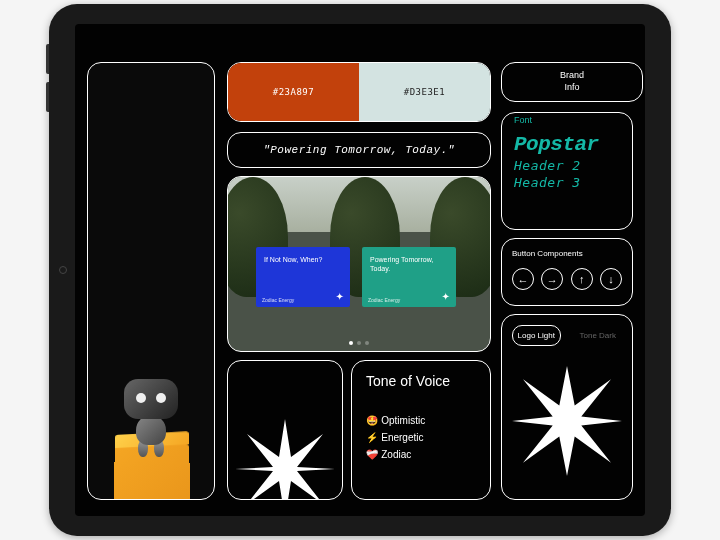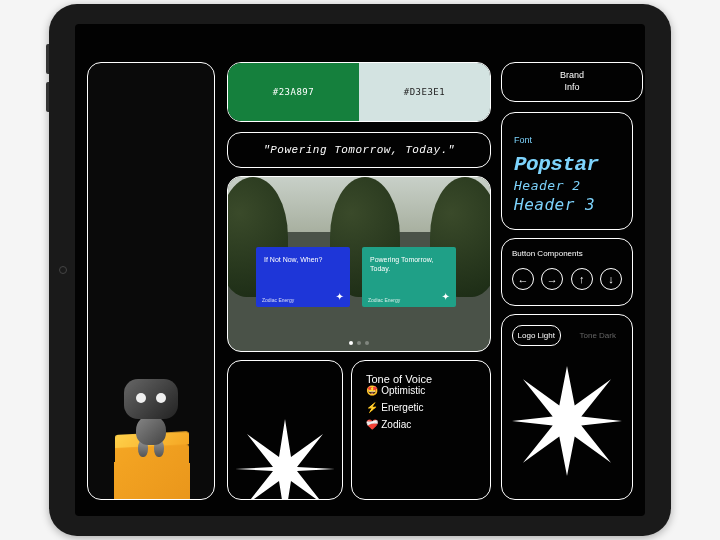--- a/index.html
+++ b/index.html
@@ -32,28 +32,28 @@
 .bill.b2{left:134px;background:#1fa087}
 .bill .spark{position:absolute;bottom:4px;right:6px;color:#fff;font-size:10px}
 .bill .brand{position:absolute;bottom:4px;left:6px;font-size:5px;opacity:.8}
 .dots{position:absolute;bottom:6px;left:50%;transform:translateX(-50%);display:flex;gap:4px}
 .dot{width:4px;height:4px;border-radius:50%;background:#fff;opacity:.3}
 .dot.active{opacity:1}
 .star-card{left:152px;top:336px;width:116px;height:140px;display:flex;align-items:flex-end;justify-content:center;overflow:hidden}
 .starburst{width:100px;height:100px;position:relative;margin-bottom:-20px}
 .starburst svg{width:100%;height:100%}
 .tone{left:276px;top:336px;width:140px;height:140px;padding:12px 14px;color:#fff;font-size:10px}
-.tone .title{font-size:11px;margin-bottom:0}
+.tone .title{font-size:14px;margin-bottom:26px}
 .tone .row{margin-bottom:6px}
 .brandinfo{left:426px;top:38px;width:142px;height:40px;display:flex;align-items:center;justify-content:center;color:#fff;font-size:9px;text-align:center;line-height:1.3}
-.font{left:426px;top:88px;width:132px;height:118px;padding:22px 12px;color:#7dd3fc}
+.font{left:426px;top:88px;width:132px;height:118px;padding:2px 12px;color:#14b8a6}
 .font .lbl{font-size:9px;margin-bottom:8px}
 .font .h1{font-size:21px;font-weight:600;letter-spacing:-0.5px;font-family:Liberation Mono, monospace;font-style:italic}
 .font .h2{font-size:13px;letter-spacing:0.5px;font-family:ui-monospace,monospace;font-style:italic;margin-top:2px}
-.font .h3{font-size:16px;letter-spacing:0.5px;font-family:ui-monospace,monospace;font-style:italic;margin-top:2px}
+.font .h3{font-size:13px;letter-spacing:0.5px;font-family:ui-monospace,monospace;font-style:italic;margin-top:2px}
 .btns{left:426px;top:214px;width:132px;height:68px;padding:10px;color:#fff}
 .btns .lbl{font-size:8px;text-align:left;margin-bottom:10px}
 .btns .row{display:flex;justify-content:space-between;gap:6px}
 .cbtn{width:22px;height:22px;border-radius:50%;border:1px solid #fff;display:flex;align-items:center;justify-content:center;font-size:11px;color:#fff}
 .logo{left:426px;top:290px;width:132px;height:186px;padding:10px;color:#fff}
 .logo .tabs{display:flex;gap:13px;margin-bottom:10px}
 .ltab{flex:1;text-align:center;font-size:8px;padding:5px 2px;border-radius:10px;border:1px solid transparent}
 .ltab.active{border-color:#fff}
 .ltab.inactive{color:#666}
 .logo .big{display:flex;align-items:center;justify-content:center;height:130px}
@@ -73,21 +73,21 @@
           <div class="robot-foot r"></div>
         <div class="robot-body"></div>
         <div class="robot-head">
             <div class="robot-eye l"></div>
             <div class="robot-eye r"></div>
           </div>
       </div>
     </div>
 
     <div class="card palette">
-      <div class="sw" style="background:#15803d;color:#fff">#23A897</div>
+      <div class="sw" style="background:#c2410c;color:#fff">#23A897</div>
       <div class="sw" style="background:#D3E3E1;color:#222">#D3E3E1</div>
     </div>
 
     <div class="card tagline">
       <span>"Powering Tomorrow, Today."</span>
     </div>
 
     <div class="card mock">
       <div class="sky"></div>
       <div class="tree t1"></div>

